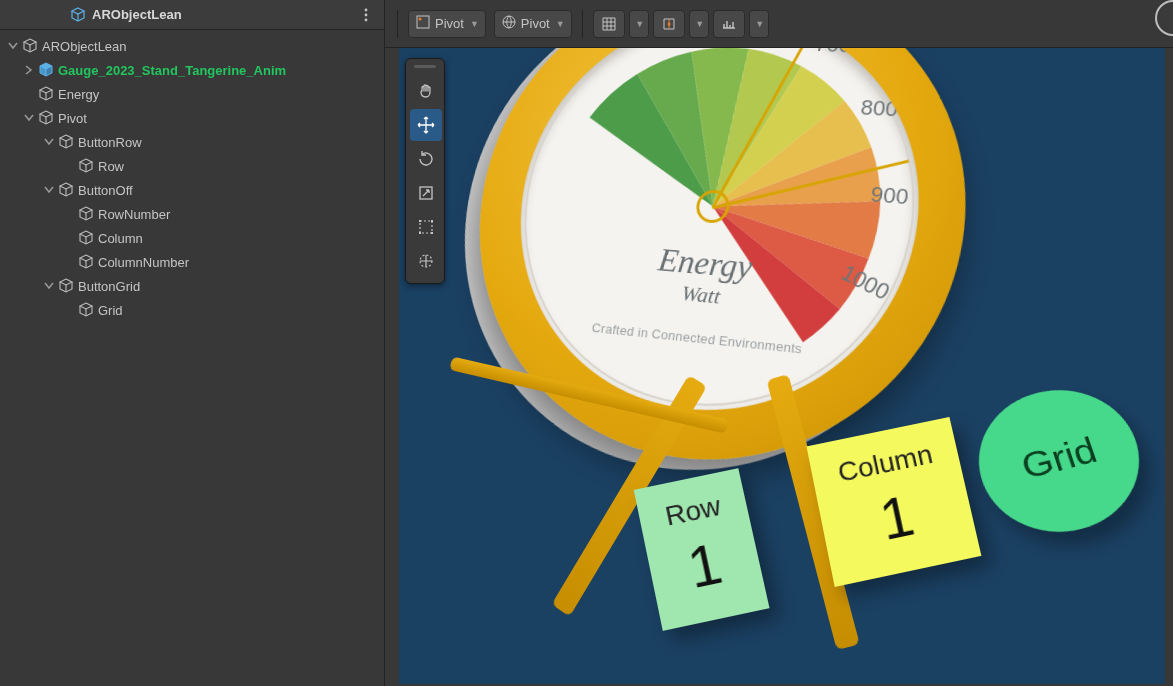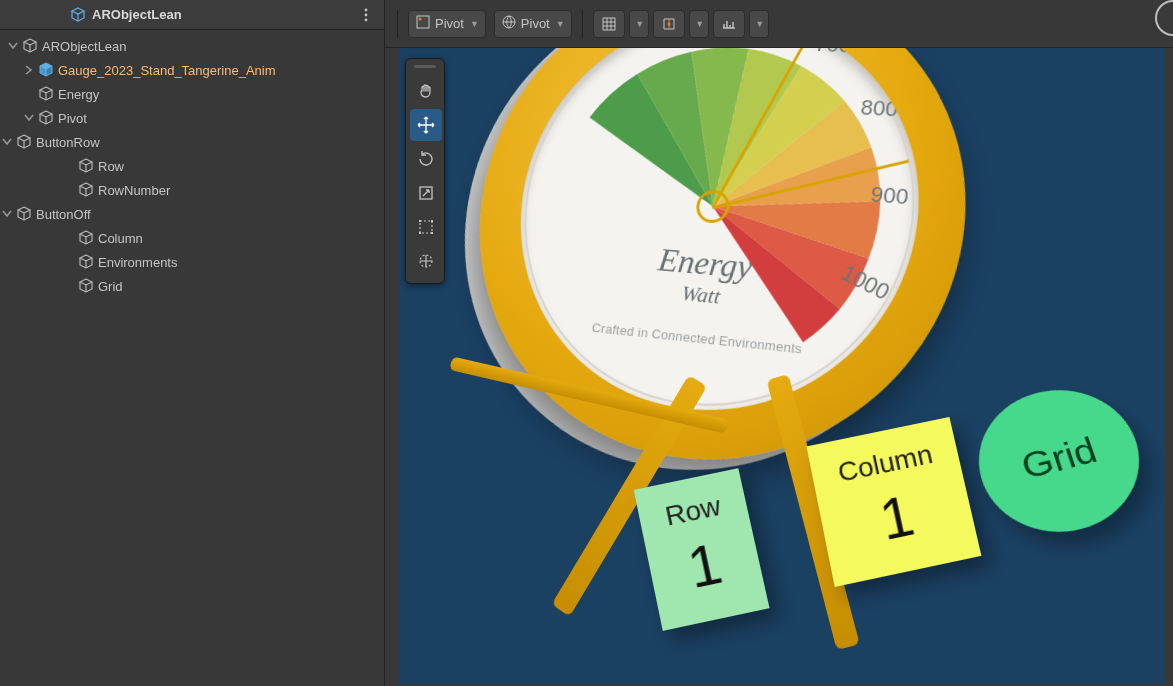--- a/index.html
+++ b/index.html
@@ -51,25 +51,25 @@
   }
   .tree-row .arrow {
     width: 14px; height: 14px;
     display: inline-flex; align-items: center; justify-content: center;
     flex: 0 0 14px;
     color: #9a9a9a;
   }
   .tree-row .arrow.blank { visibility: hidden; }
   .tree-row .cube-icon { margin: 0 4px 0 2px; flex: 0 0 16px; }
   .tree-row .label { color: #c4c4c4; font-size: 13px; }
-  .tree-row .label.link { color: #fdba74; }
+  .tree-row .label.link { color: #22c55e; font-weight: bold; }
 
   .indent-0 { padding-left: 6px; }
   .indent-1 { padding-left: 22px; }
-  .indent-2 { }
+  .indent-2 { padding-left: 42px; }
   .indent-3 { padding-left: 62px; }
 
   
   .cube-icon svg { display:block; }
 
   
   .scene-toolbar {
     position: absolute;
     left: 385px; top: 0;
     right: 0; height: 48px;
@@ -382,78 +382,95 @@
           <svg width="16" height="16" viewBox="0 0 16 16">
             <g fill="none" stroke="#bdbdbd" stroke-width="1.1">
               <path d="M8 1 14 4 8 7 2 4Z"></path>
               <path d="M2 4v7l6 3 6-3V4"></path>
               <path d="M8 7v7"></path>
             </g>
           </svg>
         </span>
       <span class="label">Row</span>
     </div>
-    <div class="tree-row indent-3">
-      <span class="arrow blank">·</span>
-      <span class="cube-icon">
-          <svg width="16" height="16" viewBox="0 0 16 16">
-            <g fill="none" stroke="#bdbdbd" stroke-width="1.1">
-              <path d="M8 1 14 4 8 7 2 4Z"></path>
-              <path d="M2 4v7l6 3 6-3V4"></path>
-              <path d="M8 7v7"></path>
-            </g>
-          </svg>
-        </span>
-      <span class="label">RowNumber</span>
-    </div>
-
     <div class="tree-row indent-2">
       <span class="arrow">
           <svg width="10" height="10" viewBox="0 0 10 10">
             <path d="M1 2 L5 7 L9 2" fill="none" stroke="#9a9a9a" stroke-width="1.5"></path>
           </svg>
         </span>
       <span class="cube-icon">
           <svg width="16" height="16" viewBox="0 0 16 16">
             <g fill="none" stroke="#bdbdbd" stroke-width="1.1">
               <path d="M8 1 14 4 8 7 2 4Z"></path>
               <path d="M2 4v7l6 3 6-3V4"></path>
               <path d="M8 7v7"></path>
             </g>
           </svg>
         </span>
       <span class="label">ButtonOff</span>
     </div>
+
     <div class="tree-row indent-3">
       <span class="arrow blank">·</span>
       <span class="cube-icon">
           <svg width="16" height="16" viewBox="0 0 16 16">
             <g fill="none" stroke="#bdbdbd" stroke-width="1.1">
               <path d="M8 1 14 4 8 7 2 4Z"></path>
               <path d="M2 4v7l6 3 6-3V4"></path>
               <path d="M8 7v7"></path>
             </g>
           </svg>
         </span>
-      <span class="label">Column</span>
+      <span class="label">RowNumber</span>
     </div>
     <div class="tree-row indent-3">
       <span class="arrow blank">·</span>
       <span class="cube-icon">
           <svg width="16" height="16" viewBox="0 0 16 16">
             <g fill="none" stroke="#bdbdbd" stroke-width="1.1">
               <path d="M8 1 14 4 8 7 2 4Z"></path>
               <path d="M2 4v7l6 3 6-3V4"></path>
               <path d="M8 7v7"></path>
             </g>
           </svg>
         </span>
-      <span class="label">Environments</span>
-    </div>
-
+      <span class="label">Column</span>
+    </div>
+    <div class="tree-row indent-3">
+      <span class="arrow blank">·</span>
+      <span class="cube-icon">
+          <svg width="16" height="16" viewBox="0 0 16 16">
+            <g fill="none" stroke="#bdbdbd" stroke-width="1.1">
+              <path d="M8 1 14 4 8 7 2 4Z"></path>
+              <path d="M2 4v7l6 3 6-3V4"></path>
+              <path d="M8 7v7"></path>
+            </g>
+          </svg>
+        </span>
+      <span class="label">ColumnNumber</span>
+    </div>
+
+    <div class="tree-row indent-2">
+      <span class="arrow">
+          <svg width="10" height="10" viewBox="0 0 10 10">
+            <path d="M1 2 L5 7 L9 2" fill="none" stroke="#9a9a9a" stroke-width="1.5"></path>
+          </svg>
+        </span>
+      <span class="cube-icon">
+          <svg width="16" height="16" viewBox="0 0 16 16">
+            <g fill="none" stroke="#bdbdbd" stroke-width="1.1">
+              <path d="M8 1 14 4 8 7 2 4Z"></path>
+              <path d="M2 4v7l6 3 6-3V4"></path>
+              <path d="M8 7v7"></path>
+            </g>
+          </svg>
+        </span>
+      <span class="label">ButtonGrid</span>
+    </div>
     <div class="tree-row indent-3">
       <span class="arrow blank">·</span>
       <span class="cube-icon">
           <svg width="16" height="16" viewBox="0 0 16 16">
             <g fill="none" stroke="#bdbdbd" stroke-width="1.1">
               <path d="M8 1 14 4 8 7 2 4Z"></path>
               <path d="M2 4v7l6 3 6-3V4"></path>
               <path d="M8 7v7"></path>
             </g>
           </svg>

